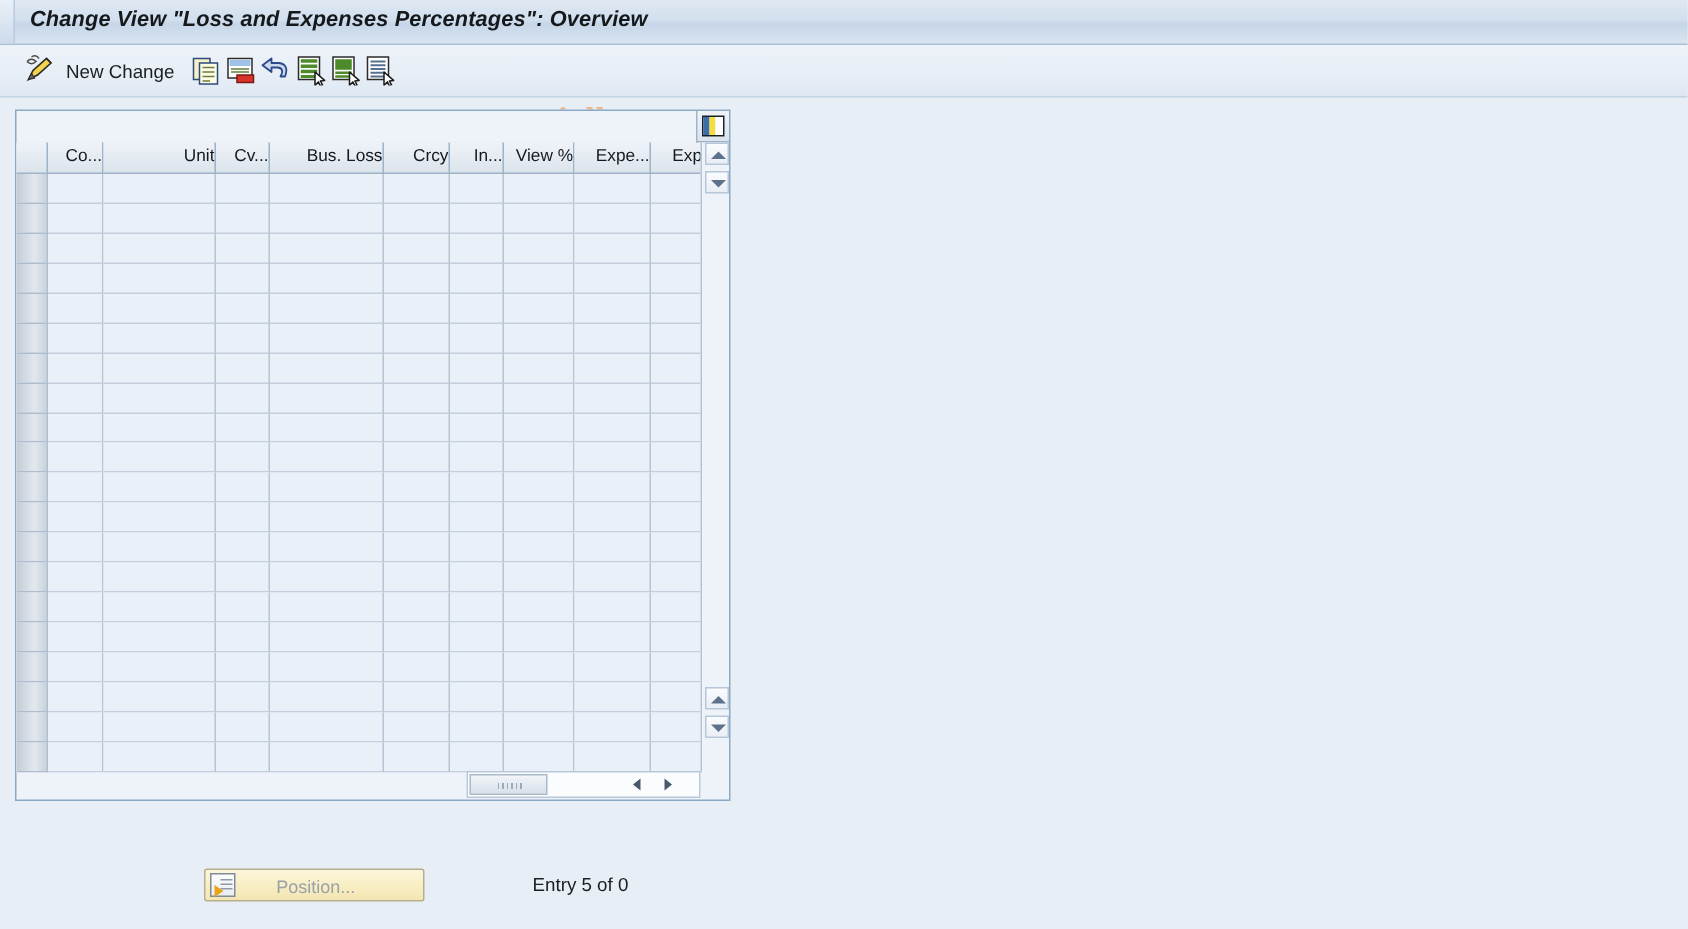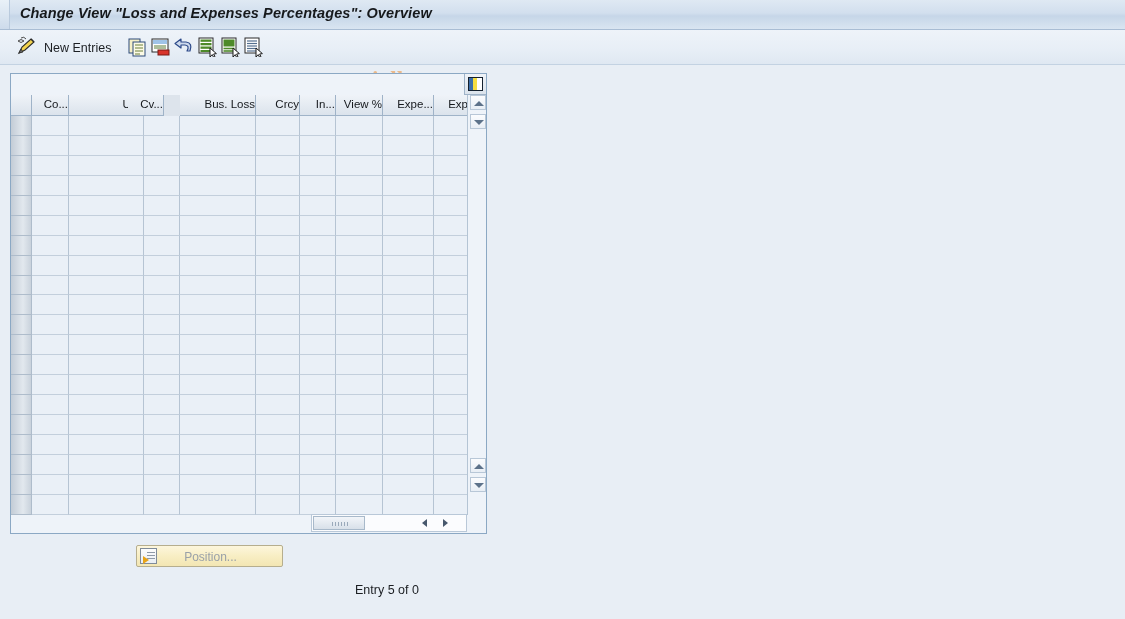--- a/index.html
+++ b/index.html
@@ -148,21 +148,21 @@
     background: repeating-linear-gradient(to right,#9aa9ba 0 1px,transparent 1px 3px); }
   .hbtn { position: absolute; top: 1px; width: 16px; height: 14px;
     background: #fbfcfe; cursor: pointer; }
   #hb-left { left: 105px; }
   #hb-right { left: 126px; }
   .trileft  { position:absolute;left:5px;top:3px;border-top:4px solid transparent;border-bottom:4px solid transparent;border-right:5px solid #47586d; }
   .triright { position:absolute;left:5px;top:3px;border-top:4px solid transparent;border-bottom:4px solid transparent;border-left:5px solid #47586d; }
 
   
   #position-button {
-    position: absolute; left: 136px; top: 545px; width: 147px; height: 22px;
+    position: absolute; left: 136px; top: 579px; width: 147px; height: 22px;
     background: linear-gradient(to bottom,#fdf6dd 0%, #f8eec4 50%, #f3e6b3 100%);
     border: 1px solid #b6ae8e; border-radius: 2px; cursor: pointer;
   }
   #position-icon {
     position: absolute; left: 3px; top: 2px; width: 17px; height: 16px;
     background: linear-gradient(to bottom,#fdfdfd,#e9eef4);
     border: 1px solid #7f8b99;
   }
   #position-icon .ln { position: absolute; background: #8f9aa8; height: 1px; }
   #position-icon .ln1 { left: 6px; top: 3px; width: 8px; }
@@ -193,21 +193,21 @@
 <div id="toolbar">
 
   <svg id="pencil-icon" class="tb-item" viewBox="0 0 22 22" xmlns="http://www.w3.org/2000/svg">
     <path d="M3 17 L6 11 L15 3 L18 6 L9 14 Z" fill="#f3d34e" stroke="#2b2b2b" stroke-width="1.1"></path>
     <path d="M15 3 L18 6" stroke="#2b2b2b" stroke-width="1.1"></path>
     <path d="M3 17 L7 16 L5 13 Z" fill="#6b6b6b" stroke="#2b2b2b" stroke-width=".8"></path>
     <path d="M2 5 q3 -3 6 0 q-3 3 -6 0" fill="none" stroke="#4a4a4a" stroke-width="1"></path>
     <path d="M5 2 q3 -2 5 1" fill="none" stroke="#4a4a4a" stroke-width="1"></path>
   </svg>
 
-  <div id="new-entries-label">New Entries</div>
+  <div id="new-entries-label">New Change</div>
 
   <svg class="tb-icon" style="left:128px" viewBox="0 0 20 20" xmlns="http://www.w3.org/2000/svg">
     <rect x="1" y="2" width="11" height="14" fill="#f6f0c8" stroke="#2d4a7a" stroke-width="1"></rect>
     <rect x="5" y="5" width="12" height="14" fill="#fdfbe6" stroke="#2d4a7a" stroke-width="1"></rect>
     <g stroke="#6b7f3a" stroke-width="1">
       <line x1="7" y1="8" x2="15" y2="8"></line>
         <line x1="7" y1="11" x2="15" y2="11"></line>
       <line x1="7" y1="14" x2="15" y2="14"></line>
         <line x1="7" y1="17" x2="12" y2="17"></line>
     </g>
@@ -263,21 +263,21 @@
   <div id="watermark">www.tutorialkart.com</div>
 </div>
 
 <div id="grid-panel">
 
 
   <div id="header-row">
       <div class="hcell corner" style="left: 0px; width: 21px;"></div>
       <div class="hcell" style="left: 21px; width: 37px;"><span>Co...</span></div>
       <div class="hcell" style="left: 58px; width: 75px;"><span>Unit</span></div>
-      <div class="hcell" style="left: 117px; width: 36px;"><span>Cv...</span></div>
+      <div class="hcell" style="left: 133px; width: 36px;"><span>Cv...</span></div>
       <div class="hcell" style="left: 169px; width: 76px;"><span>Bus. Loss</span></div>
       <div class="hcell" style="left: 245px; width: 44px;"><span>Crcy</span></div>
       <div class="hcell" style="left: 289px; width: 36px;"><span>In...</span></div>
       <div class="hcell" style="left: 325px; width: 47px;"><span>View %</span></div>
       <div class="hcell" style="left: 372px; width: 51px;"><span>Expe...</span></div>
       <div class="hcell" style="left: 423px; width: 51px;"><span>Expe...</span></div>
     </div>
 
   <div id="config-cell">
     <div id="config-icon">

